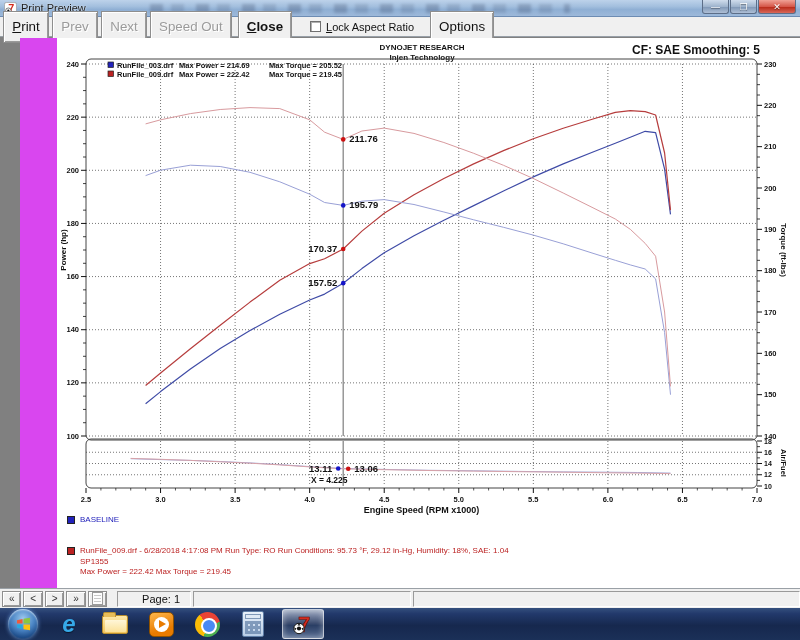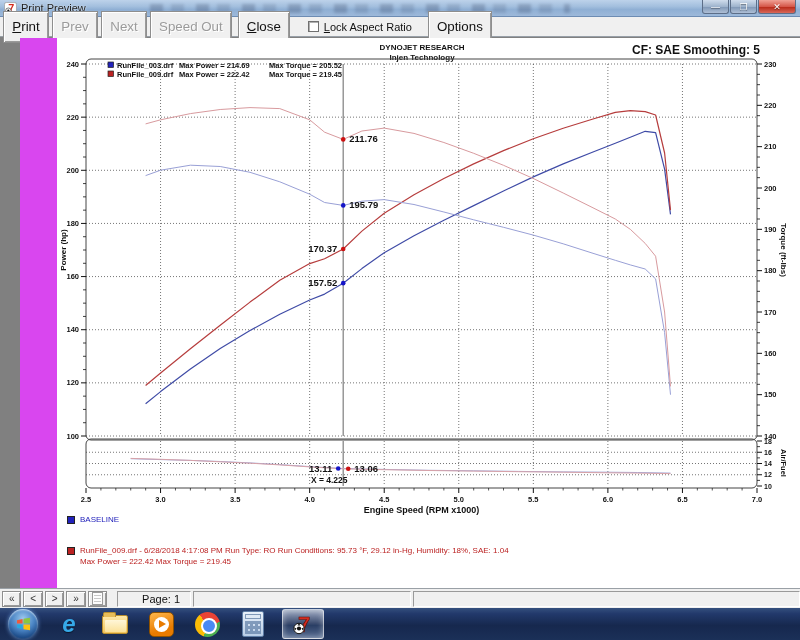--- a/index.html
+++ b/index.html
@@ -129,21 +129,21 @@
       </button>
     <button class="tbtn disabled">
         <span>Prev</span>
       </button>
     <button class="tbtn disabled">
         <span>Next</span>
       </button>
     <button class="tbtn disabled">
         <span>Speed Out</span>
       </button>
-    <button class="tbtn" style="margin-left:6px;">
+    <button class="tbtn" style="margin-left:6px;font-weight:bold;">
         <span class="ufl">Close</span>
       </button>
     <span class="checkbox"></span>
     <span class="cblabel ufl">Lock Aspect Ratio</span>
     <button class="tbtn opts">
         <span>Options</span>
       </button>
   </div>
 
   <div class="preview">
@@ -374,20 +374,21 @@
       <div class="runinfo" style="top:477px;">
         <span class="runsq" style="background: rgb(34, 34, 187);"></span>
         <div class="runlines" style="color: rgb(34, 34, 187);">
           <div>BASELINE</div>
         </div>
       </div>
       <div class="runinfo" style="top:508px;">
         <span class="runsq" style="background: rgb(187, 34, 34);"></span>
         <div class="runlines" style="color: rgb(187, 34, 34);">
           <div>RunFile_009.drf - 6/28/2018 4:17:08 PM  Run Type: RO  Run Conditions: 95.73 °F, 29.12 in-Hg,  Humidity:  18%, SAE: 1.04</div>
+          <div>SP1355</div>
           <div>Max Power = 222.42  Max Torque = 219.45</div>
         </div>
       </div>
     </div>
   </div>
 
   <div class="statusbar">
     <button class="sbtn">«</button>
     <button class="sbtn">&lt;</button>
     <button class="sbtn">&gt;</button>

